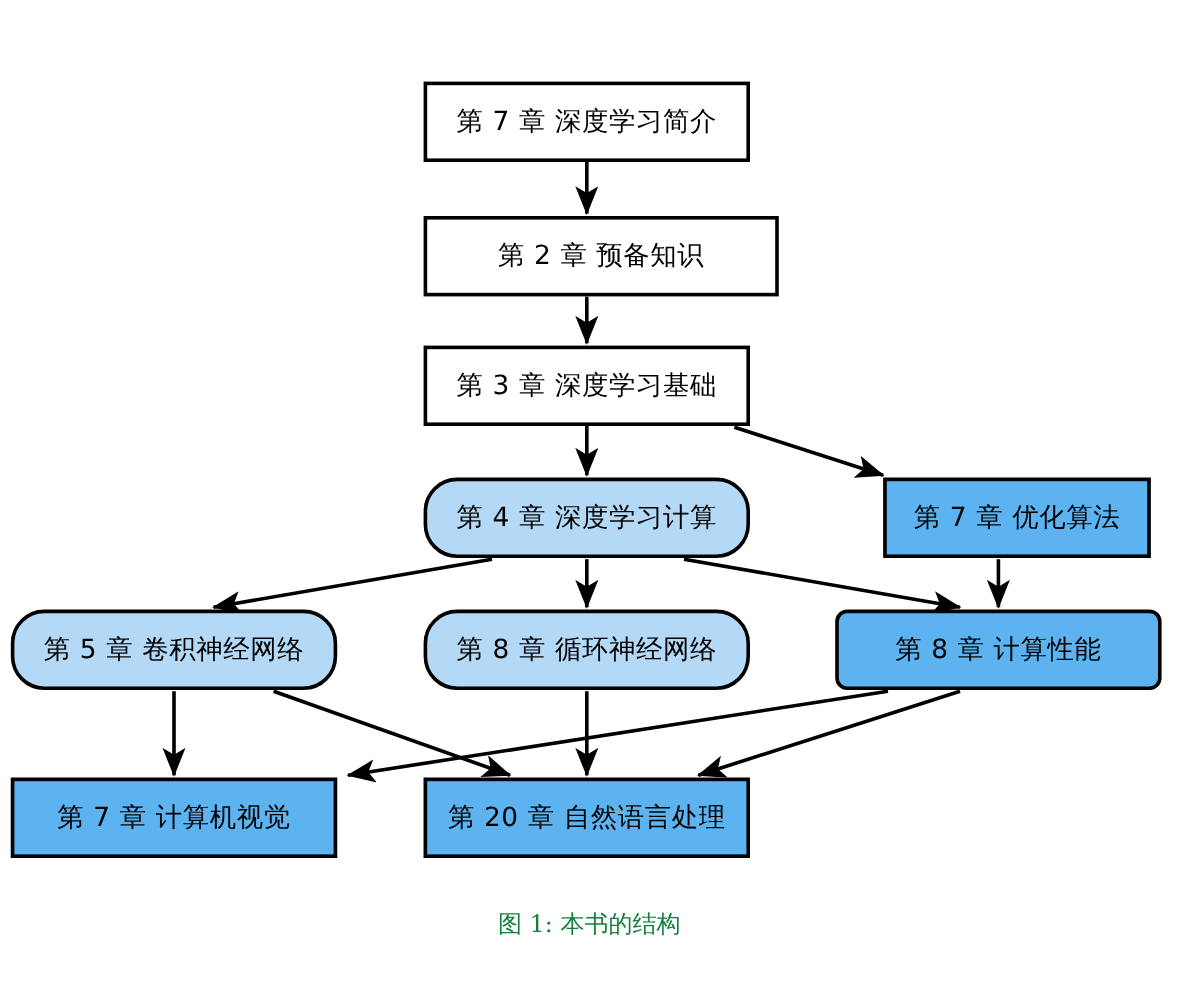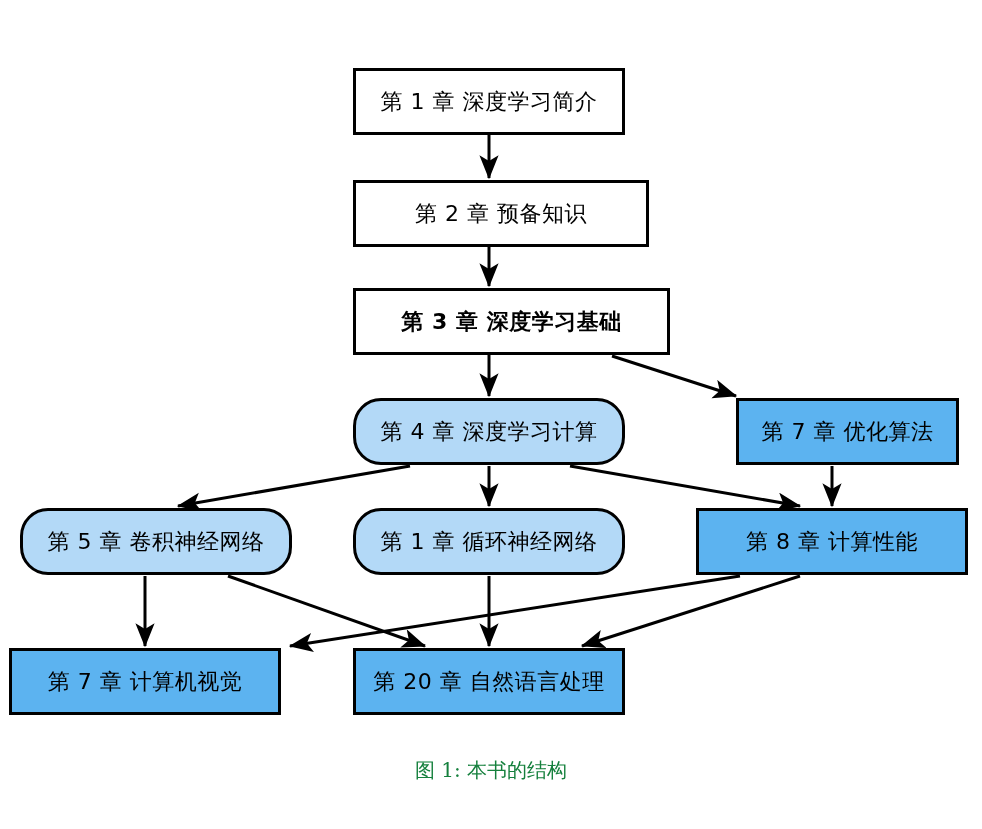--- a/index.html
+++ b/index.html
@@ -82,41 +82,41 @@
         <line x1="145" y1="576" x2="145" y2="646"></line>
         <line x1="228" y1="576" x2="425" y2="646"></line>
         <line x1="489" y1="576" x2="489" y2="646"></line>
         <line x1="740" y1="576" x2="290" y2="646"></line>
         <line x1="800" y1="576" x2="582" y2="646"></line>
       </g>
   </svg>
 
   <div id="nodes-layer">
       <div class="node fill-white" style="left: 353px; top: 68px; width: 272px; height: 67px;">
-        <span class="node-label">第 1 章 深度学习简介</span>
+        <span class="node-label">第 7 章 深度学习简介</span>
       </div>
       <div class="node fill-white" style="left: 353px; top: 180px; width: 296px; height: 67px;">
         <span class="node-label">第 2 章 预备知识</span>
       </div>
-      <div class="node fill-white" style="left: 353px; top: 288px; width: 317px; height: 67px; font-weight: bold;">
+      <div class="node fill-white" style="left: 353px; top: 288px; width: 272px; height: 67px;">
         <span class="node-label">第 3 章 深度学习基础</span>
       </div>
       <div class="node fill-light" style="left: 353px; top: 398px; width: 272px; height: 67px;">
         <span class="node-label">第 4 章 深度学习计算</span>
       </div>
       <div class="node fill-strong" style="left: 696px; top: 398px; width: 223px; height: 67px; margin-left: 40px;">
         <span class="node-label">第 7 章 优化算法</span>
       </div>
-      <div class="node fill-light" style="left: 9px; top: 508px; width: 272px; height: 67px; margin-left: 11px;">
+      <div class="node fill-light" style="left: 9px; top: 508px; width: 272px; height: 67px;">
         <span class="node-label">第 5 章 卷积神经网络</span>
       </div>
       <div class="node fill-light" style="left: 353px; top: 508px; width: 272px; height: 67px;">
-        <span class="node-label">第 1 章 循环神经网络</span>
+        <span class="node-label">第 8 章 循环神经网络</span>
       </div>
-      <div class="node fill-strong" style="left: 696px; top: 508px; width: 272px; height: 67px;">
+      <div class="node fill-strong" style="left: 696px; top: 508px; width: 272px; height: 67px; border-radius: 10px;">
         <span class="node-label">第 8 章 计算性能</span>
       </div>
       <div class="node fill-strong" style="left: 9px; top: 648px; width: 272px; height: 67px;">
         <span class="node-label">第 7 章 计算机视觉</span>
       </div>
       <div class="node fill-strong" style="left: 353px; top: 648px; width: 272px; height: 67px;">
         <span class="node-label">第 20 章 自然语言处理</span>
       </div>
     </div>
 

